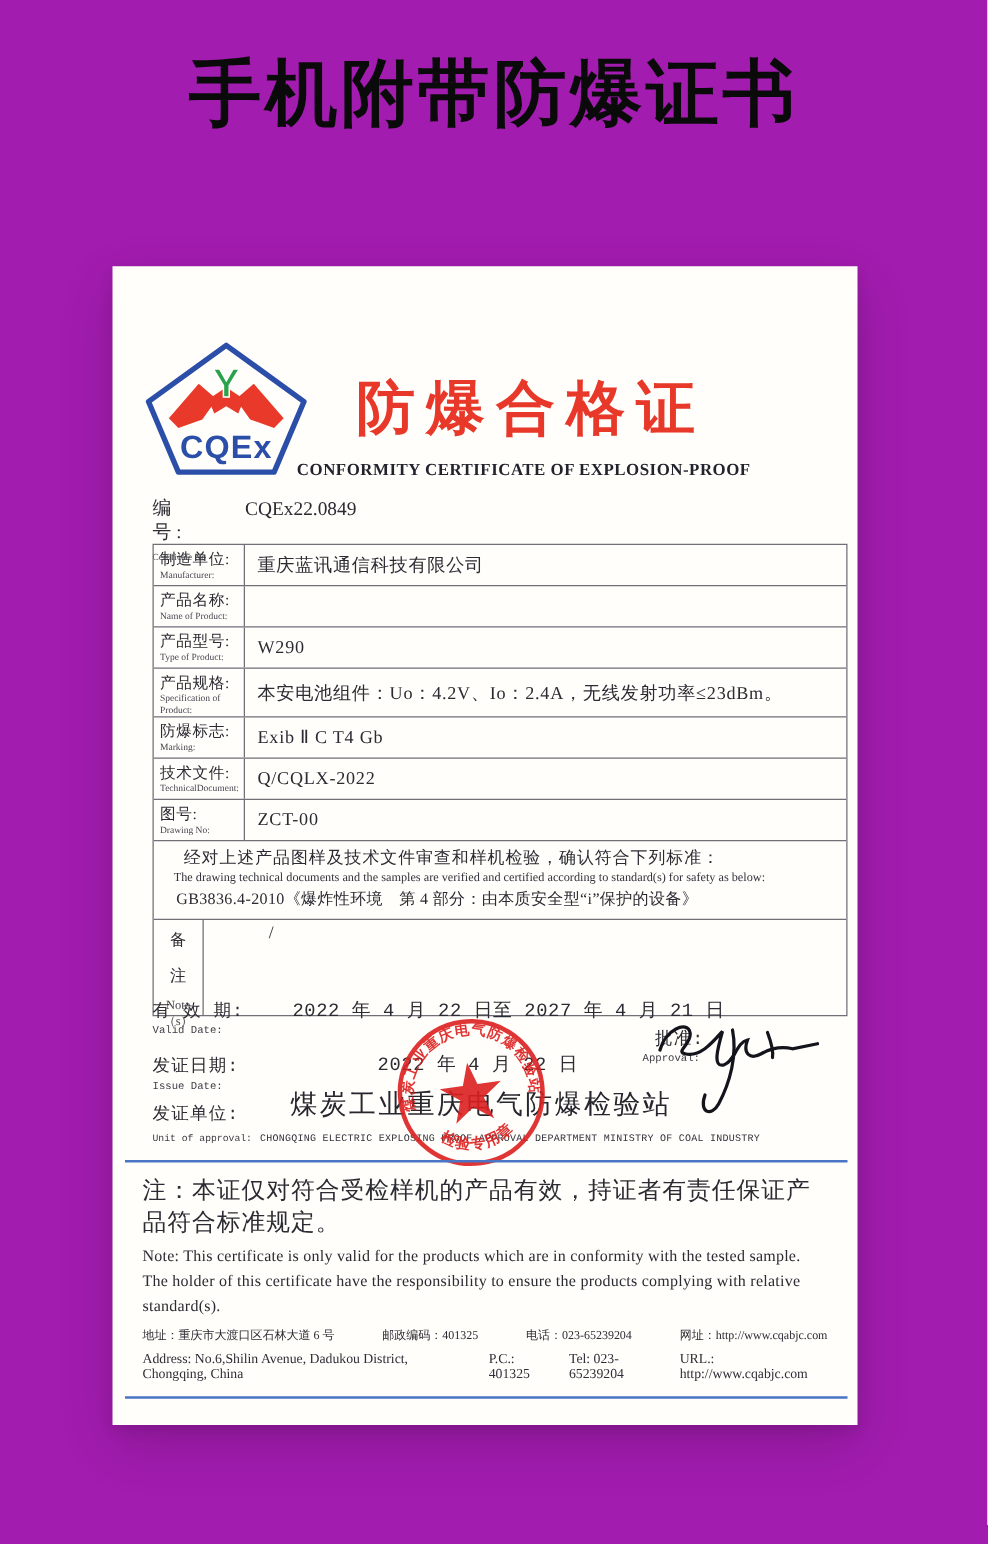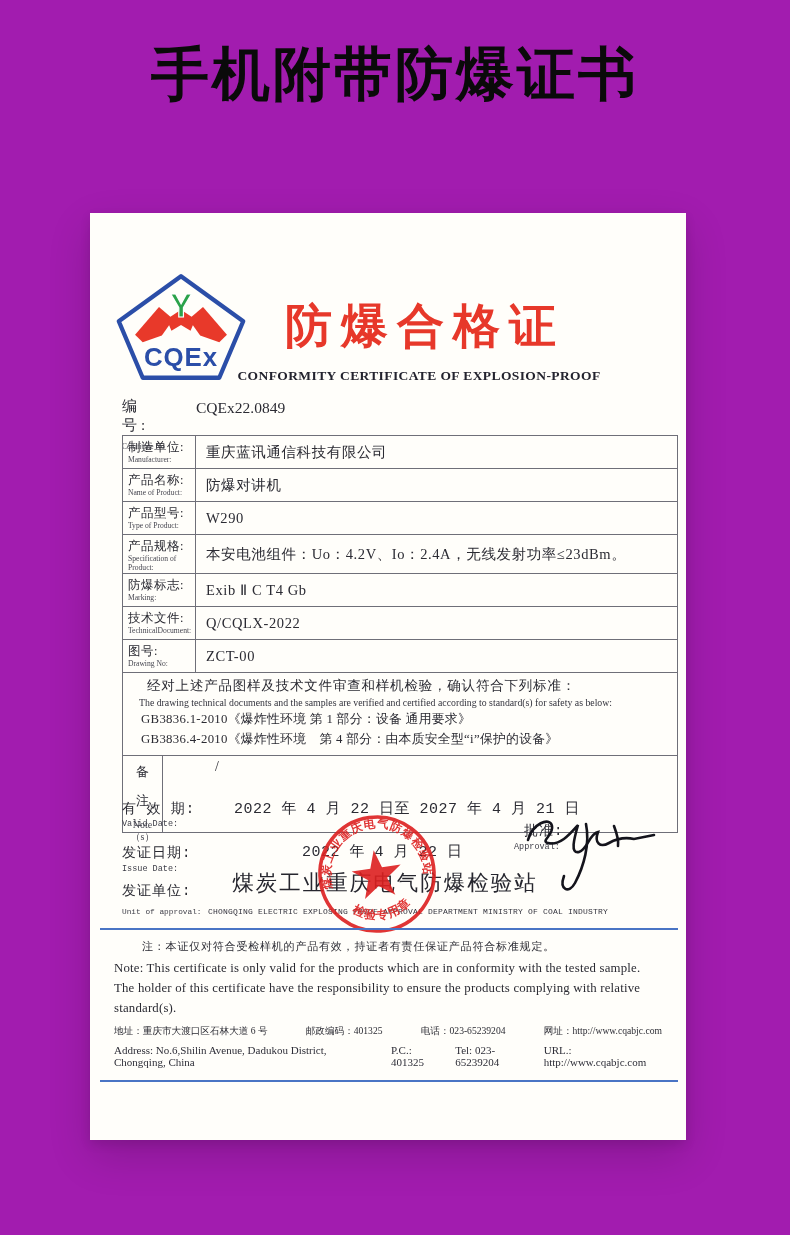--- a/index.html
+++ b/index.html
@@ -56,21 +56,21 @@
   .unit-cn { position:absolute; left:120px; top:70px; width:350px; text-align:center;
     font-size:21.5px; letter-spacing:2px; color:#26262e; }
   .unit-en-label { left:32px; top:110px; font-size:7.8px; }
   .unit-en { position:absolute; left:118px; top:109px; width:452px; font-size:8px; color:#32323c; letter-spacing:.2px; }
 
   .stamp { position:absolute; left:219px; top:593px; width:136px; height:136px; opacity:.9; }
   .signature { position:absolute; left:428px; top:583px; width:150px; height:105px; }
 
   .footer { position:absolute; left:10px; top:715px; width:578px;
     border-top:2px solid #4a74c4; border-bottom:2px solid #4a74c4; padding:9px 16px 12px 14px; }
-  .f-note-cn { font-size:11px; letter-spacing:.8px;margin-left:28px; }
+  .f-note-cn { font-size:19px; letter-spacing:.8px; }
   .f-note-en { font-size:12.8px; margin-top:5px; line-height:1.55; letter-spacing:.2px; }
   .f-contact { display:flex; justify-content:space-between; margin-top:7px; font-size:9.6px;gap:14px; }
   .f-contact.en { margin-top:6px; font-size:11px; color:#2e2e38; }
 </style>
 </head>
 <body>
 
 <div class="stage">
 
   <div class="page-title">手机附带防爆证书</div>
@@ -103,21 +103,20 @@
             <span class="cn">制造单位:</span>
             <span class="en">Manufacturer:</span>
           </div>
         <div class="t-value">重庆蓝讯通信科技有限公司</div>
       </div>
       <div class="t-row">
         <div class="t-label">
             <span class="cn">产品名称:</span>
             <span class="en">Name of Product:</span>
           </div>
-        <div class="t-value">防爆对讲机</div>
       </div>
       <div class="t-row">
         <div class="t-label">
             <span class="cn">产品型号:</span>
             <span class="en">Type of Product:</span>
           </div>
         <div class="t-value">W290</div>
       </div>
       <div class="t-row">
         <div class="t-label">
@@ -144,21 +143,20 @@
         <div class="t-label">
             <span class="cn">图号:</span>
             <span class="en">Drawing No:</span>
           </div>
         <div class="t-value">ZCT-00</div>
       </div>
 
       <div class="standards">
         <div class="h-cn">经对上述产品图样及技术文件审查和样机检验，确认符合下列标准：</div>
         <div class="h-en">The drawing technical documents and the samples are verified and certified according to standard(s) for safety as below:</div>
-        <div class="item">GB3836.1-2010《爆炸性环境 第 1 部分：设备 通用要求》</div>
         <div class="item">GB3836.4-2010《爆炸性环境　第 4 部分：由本质安全型“i”保护的设备》</div>
       </div>
 
       <div class="note-row">
         <div class="note-label">
           <span class="ch">备</span>
           <span class="ch">注</span>
           <span class="en">Note（s）</span>
         </div>
         <div class="note-value">/</div>

